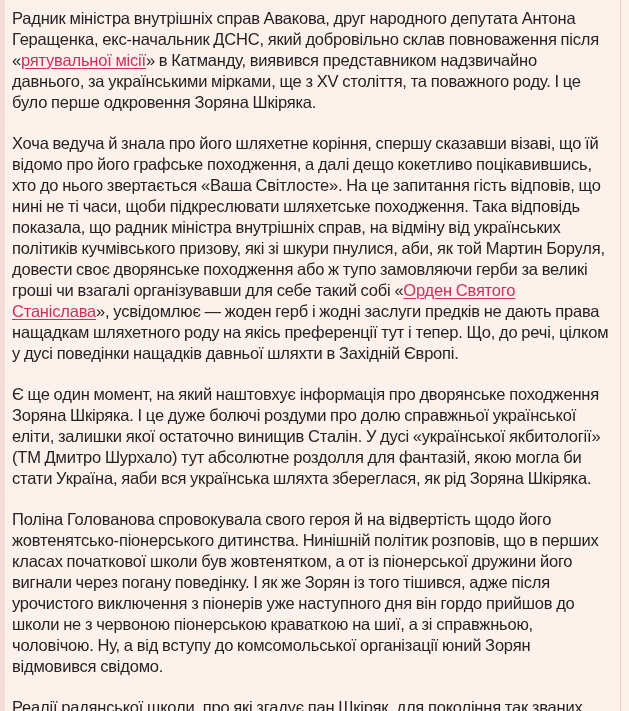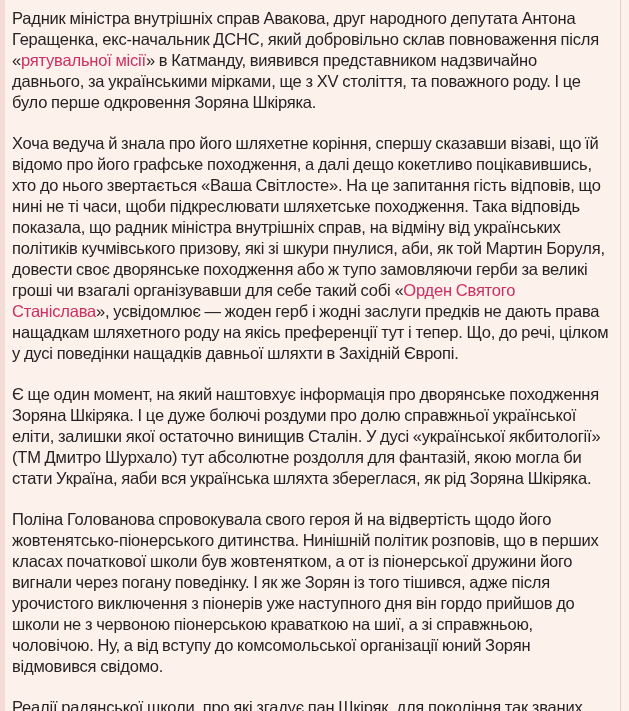--- a/index.html
+++ b/index.html
@@ -34,20 +34,21 @@
   }
   article p{
     font-size:16.5px;
     line-height:21px;
     letter-spacing:-0.2px;
     margin:0 0 20px 0;
     word-spacing:-0.5px;
   }
   article a{
     color:var(--link);
+    text-decoration:underline;
     text-decoration-thickness:1px;
     text-underline-offset:2px;
     cursor:pointer;
   }
 </style>
 </head>
 <body>
 
 <div class="left-strip"></div>
 <div class="right-edge"></div>

